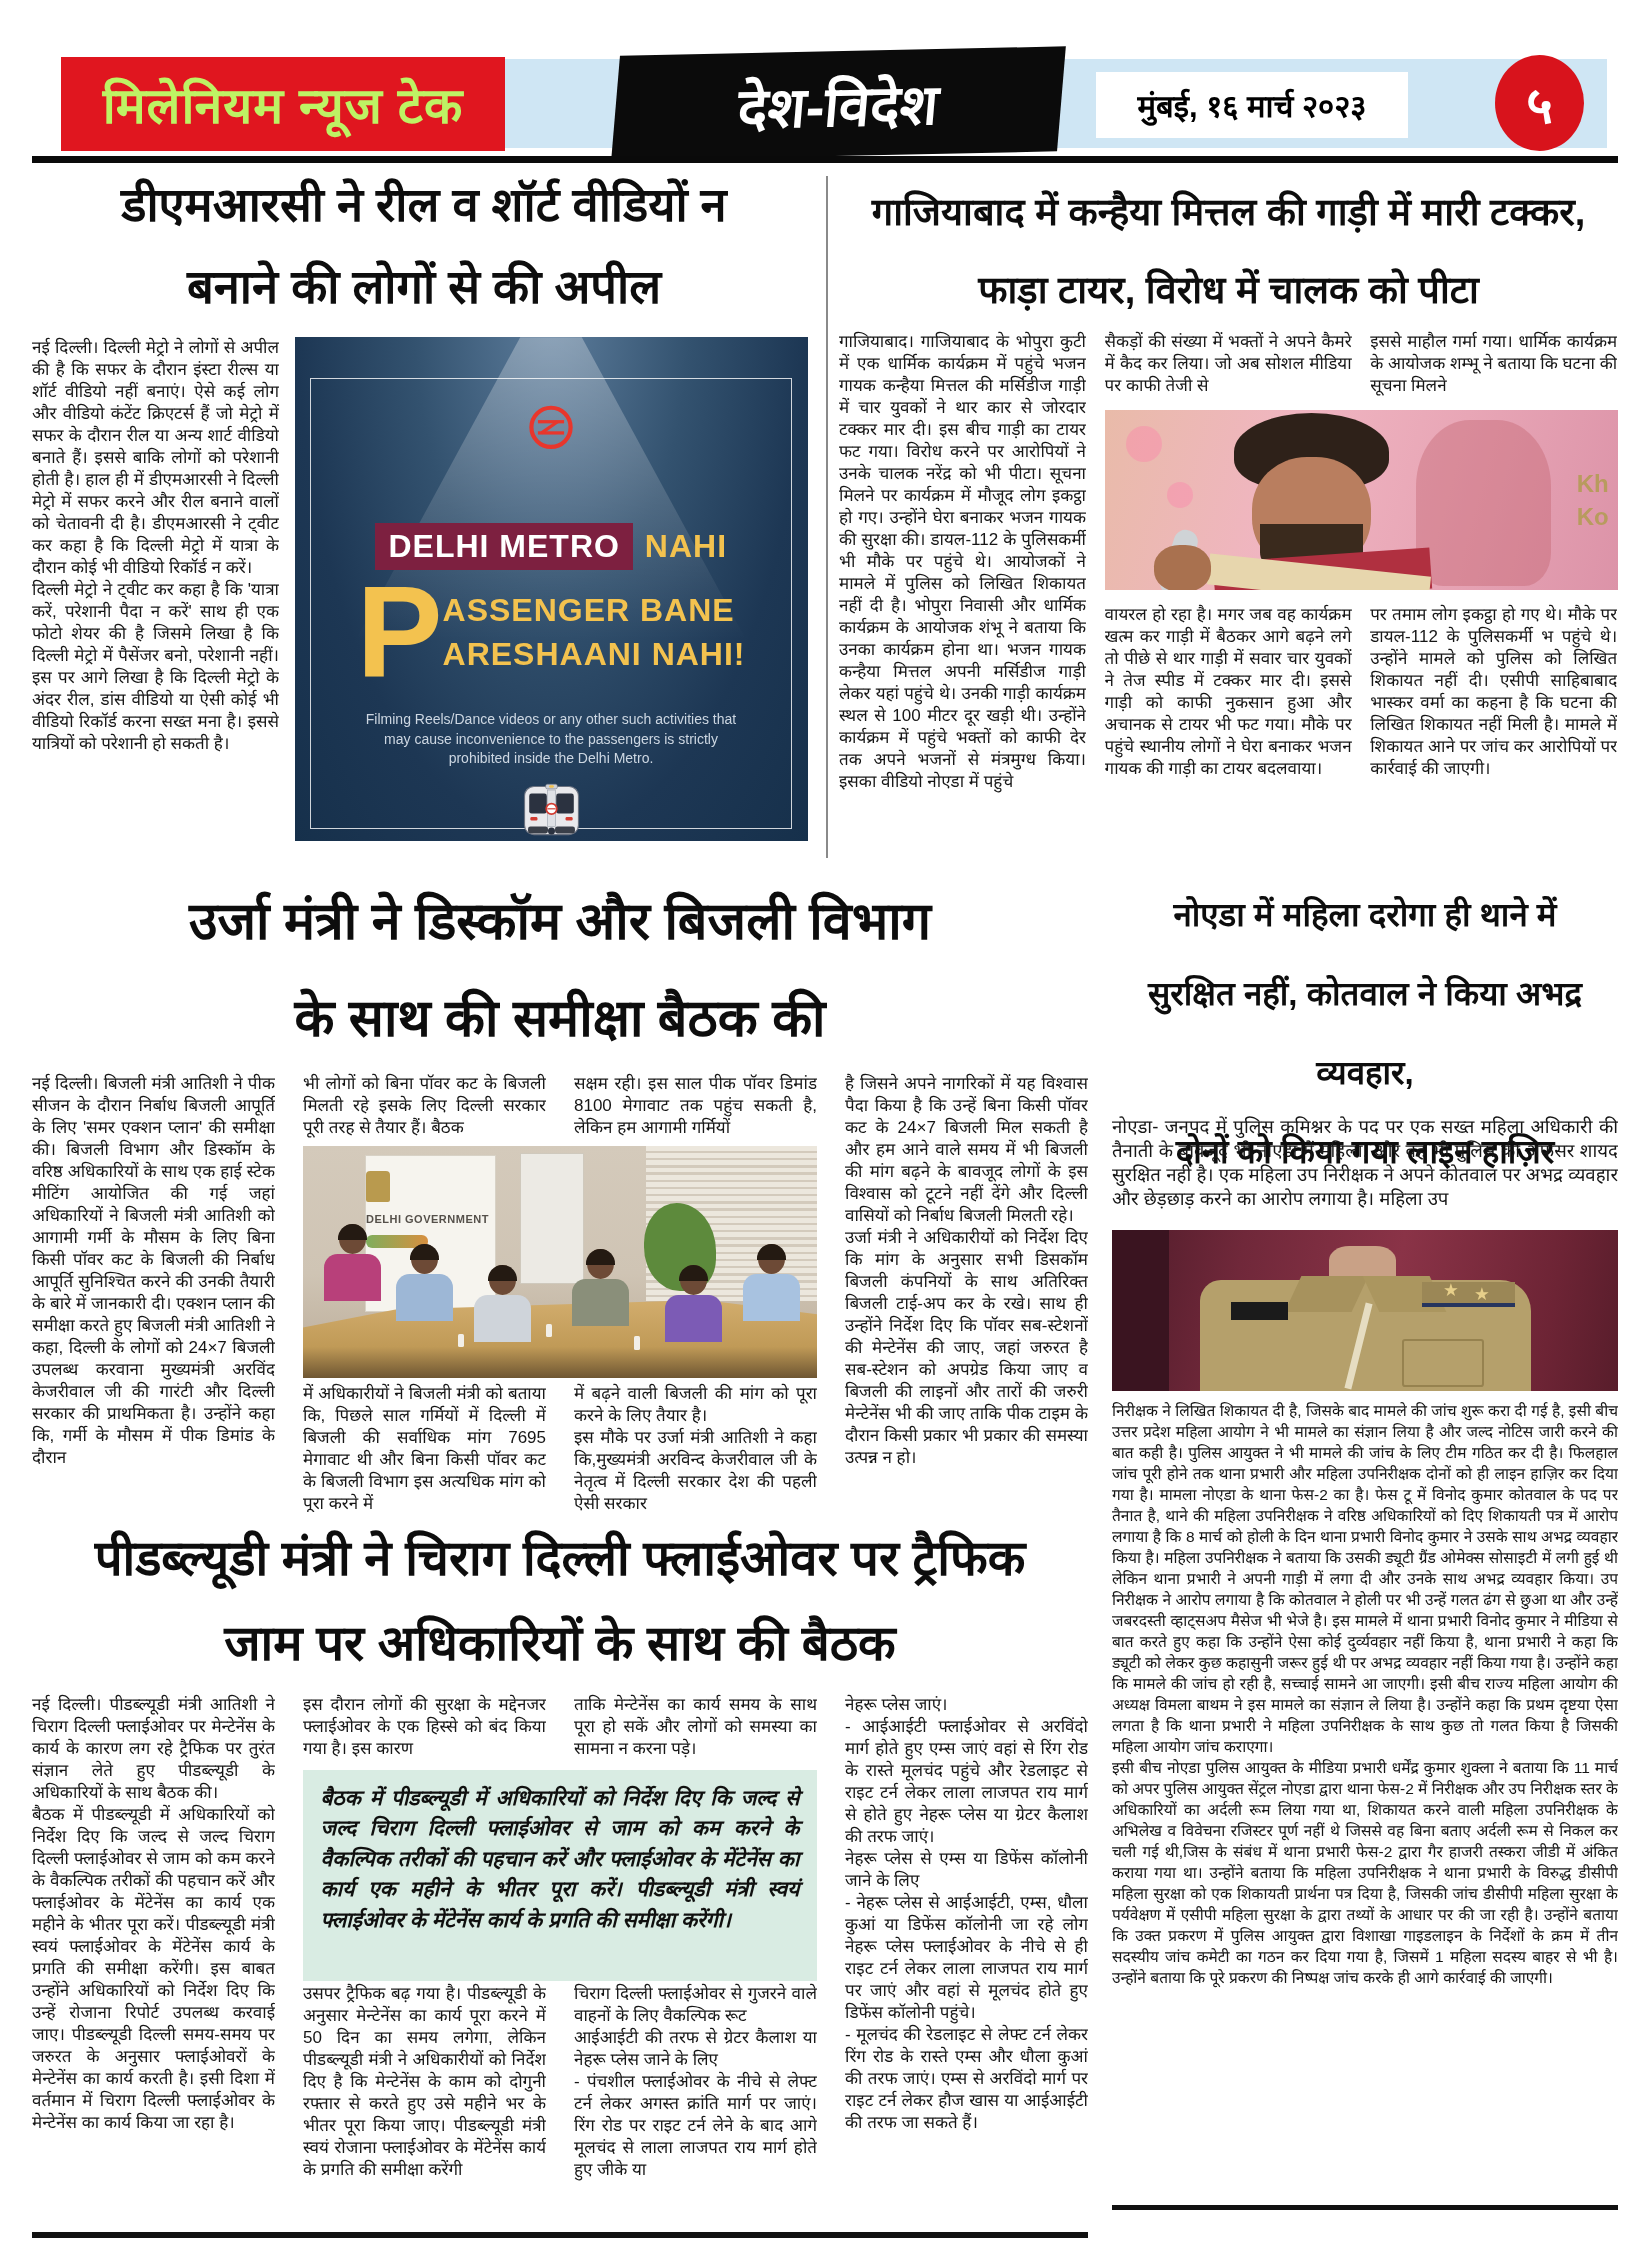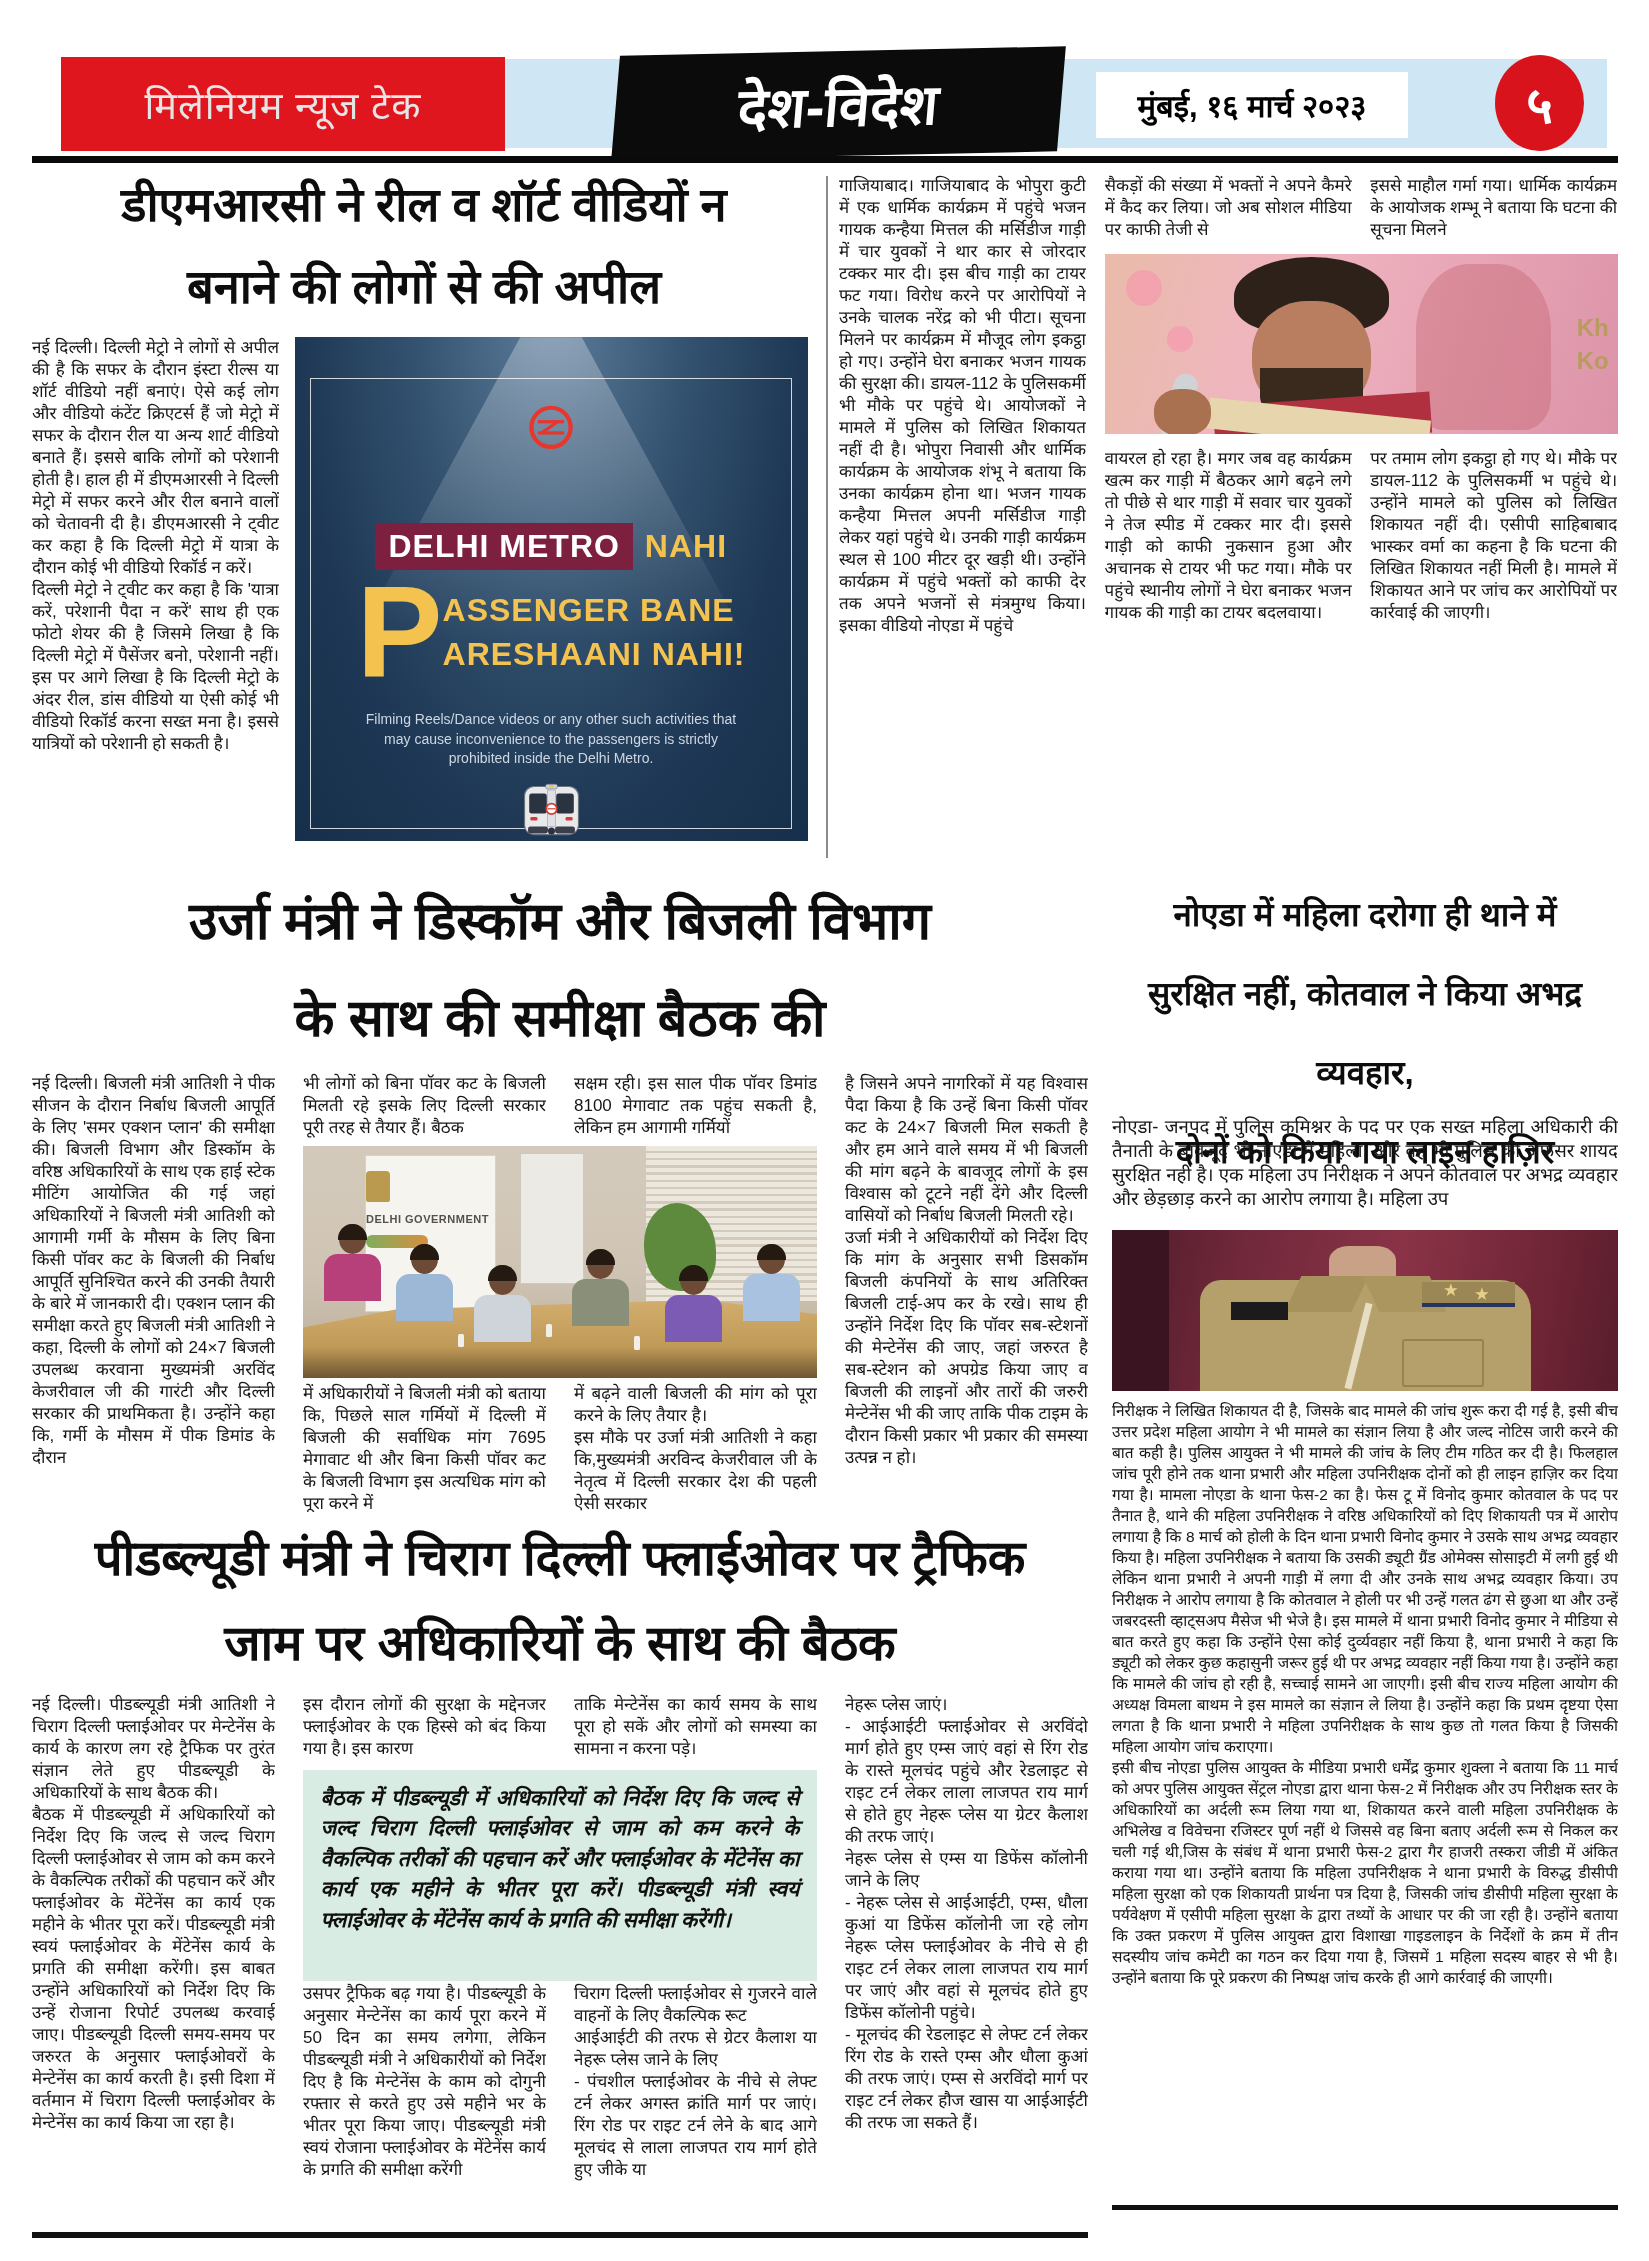--- a/index.html
+++ b/index.html
@@ -6,21 +6,21 @@
   body{
     width:1650px;height:2261px;background:#ffffff;
     font-family:"Liberation Sans","DejaVu Sans",sans-serif;
     color:#111;overflow:hidden;position:relative;
   }
   .abs{position:absolute;}
   
   .header-strip{left:61px;top:59px;width:1546px;height:89px;background:#cfe6f4;}
   .masthead{left:61px;top:57px;width:444px;height:94px;background:#e0161f;
     display:flex;align-items:center;justify-content:center;}
-  .masthead span{color:#e5e5e5;font-weight:400;font-size:38px;letter-spacing:1px;}
+  .masthead span{color:#bef264;font-weight:700;font-size:50px;letter-spacing:1px;}
   .section-box{left:616px;top:51px;width:445px;height:105px;background:#0b0b0b;
     transform:skewX(-6deg) rotate(-1.2deg);display:flex;align-items:center;justify-content:center;}
   .section-box span{color:#fff;font-weight:800;font-size:56px;}
   .date-box{left:1096px;top:72px;width:312px;height:66px;background:#ffffff;
     display:flex;align-items:center;justify-content:center;}
   .date-box span{font-weight:700;font-size:31px;color:#000;}
   .page-circle{left:1495px;top:55px;width:89px;height:96px;background:#d8131c;border-radius:50%;
     display:flex;align-items:center;justify-content:center;}
   .page-circle span{color:#fff;font-size:51px;font-weight:700;}
   .header-rule{left:32px;top:156px;width:1586px;height:7.2px;background:#0a0a0a;}
@@ -206,20 +206,22 @@
           <circle cx="60" cy="82" r="6" fill="#2b3240"></circle>
         </svg>
       </div>
     </div>
   </div>
 </div>
 
 <div class="abs vdiv top-vdiv"></div>
 
 <div class="abs art-gzb">
+  <div class="headline gzb-headline">गाजियाबाद में कन्हैया मित्तल की गाड़ी में मारी टक्कर,
+फाड़ा टायर, विरोध में चालक को पीटा</div>
   <div class="cols gzb-body">
     <div class="bodytext gzb-col">गाजियाबाद। गाजियाबाद के भोपुरा कुटी में एक धार्मिक कार्यक्रम में पहुंचे भजन गायक कन्हैया मित्तल की मर्सिडीज गाड़ी में चार युवकों ने थार कार से जोरदार टक्कर मार दी। इस बीच गाड़ी का टायर फट गया। विरोध करने पर आरोपियों ने उनके चालक नरेंद्र को भी पीटा। सूचना मिलने पर कार्यक्रम में मौजूद लोग इकट्ठा हो गए। उन्होंने घेरा बनाकर भजन गायक की सुरक्षा की। डायल-112 के पुलिसकर्मी भी मौके पर पहुंचे थे। आयोजकों ने मामले में पुलिस को लिखित शिकायत नहीं दी है। भोपुरा निवासी और धार्मिक कार्यक्रम के आयोजक शंभू ने बताया कि उनका कार्यक्रम होना था। भजन गायक कन्हैया मित्तल अपनी मर्सिडीज गाड़ी लेकर यहां पहुंचे थे। उनकी गाड़ी कार्यक्रम स्थल से 100 मीटर दूर खड़ी थी। उन्होंने कार्यक्रम में पहुंचे भक्तों को काफी देर तक अपने भजनों से मंत्रमुग्ध किया। इसका वीडियो नोएडा में पहुंचे</div>
     <div class="gzb-col">
       <div class="bodytext gzb-topblock">सैकड़ों की संख्या में भक्तों ने अपने कैमरे में कैद कर लिया। जो अब सोशल मीडिया पर काफी तेजी से</div>
       <div class="gzb-spacer"></div>
       <div class="bodytext gzb-bottomblock">वायरल हो रहा है। मगर जब वह कार्यक्रम खत्म कर गाड़ी में बैठकर आगे बढ़ने लगे तो पीछे से थार गाड़ी में सवार चार युवकों ने तेज स्पीड में टक्कर मार दी। इससे गाड़ी को काफी नुकसान हुआ और अचानक से टायर भी फट गया। मौके पर पहुंचे स्थानीय लोगों ने घेरा बनाकर भजन गायक की गाड़ी का टायर बदलवाया।</div>
     </div>
     <div class="gzb-col">
       <div class="bodytext gzb-topblock">इससे माहौल गर्मा गया। धार्मिक कार्यक्रम के आयोजक शम्भू ने बताया कि घटना की सूचना मिलने</div>
       <div class="gzb-spacer"></div>

